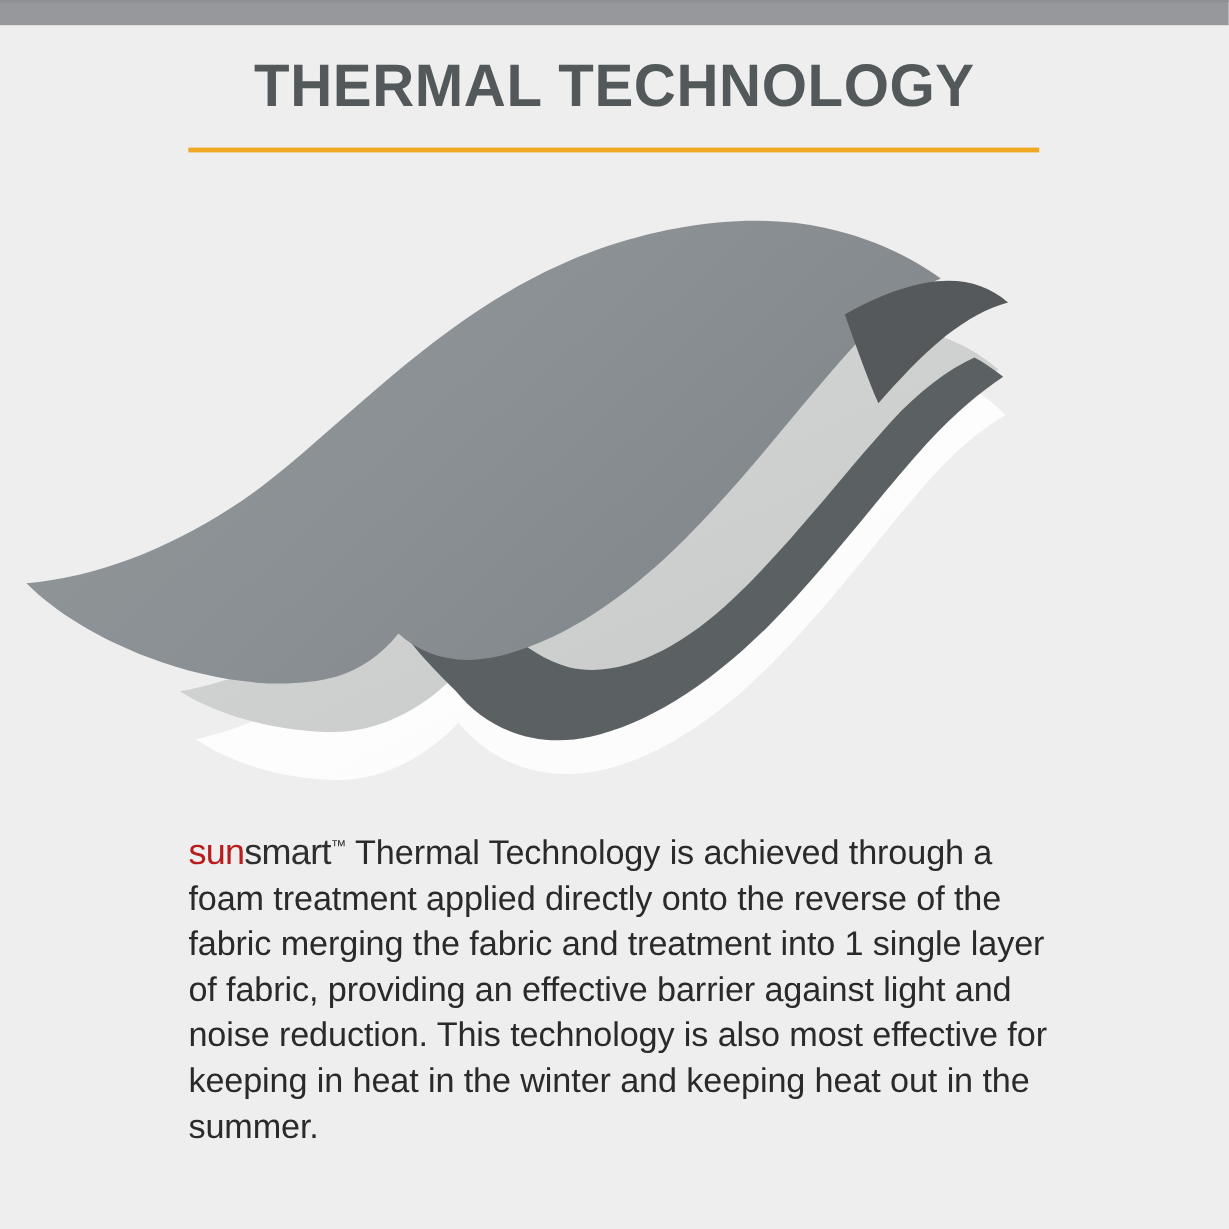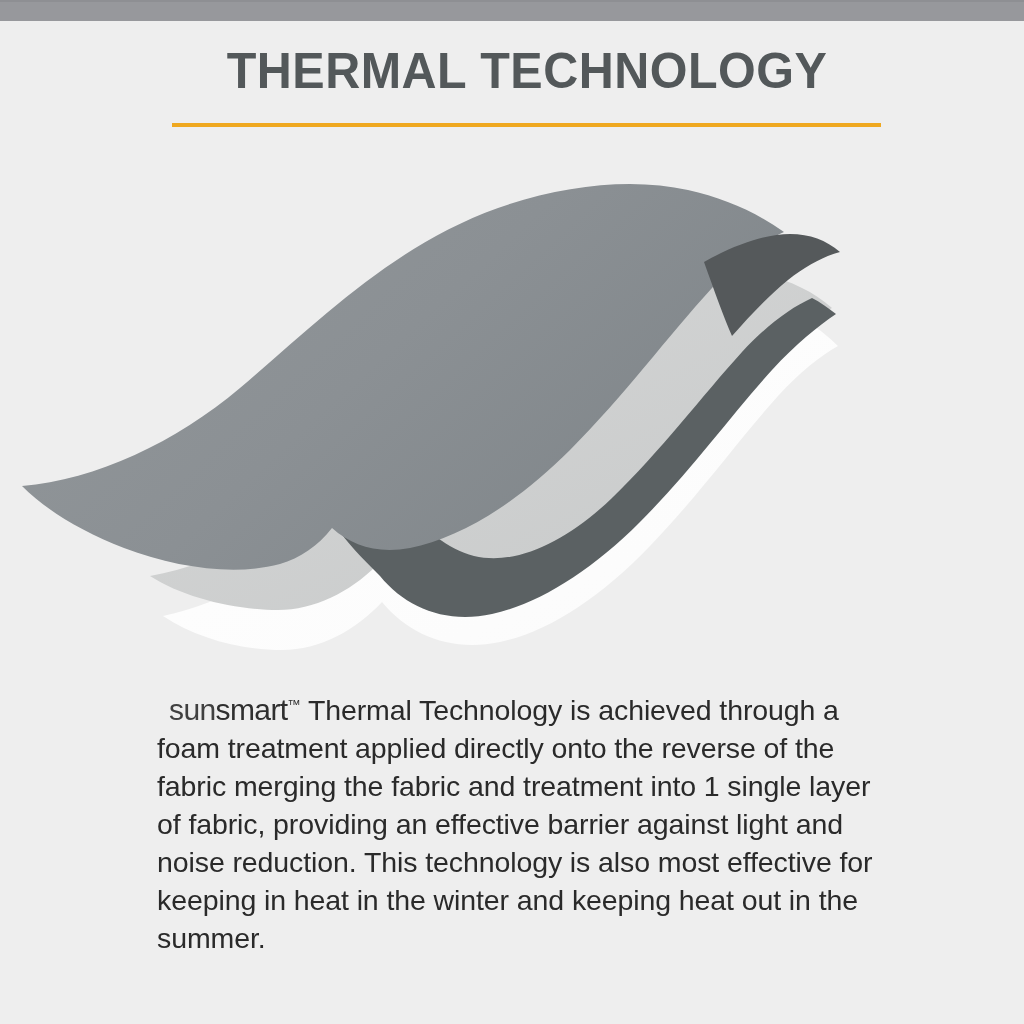--- a/index.html
+++ b/index.html
@@ -22,21 +22,21 @@
     width: 1024px;
     height: 21px;
     background: #97989c;
     border-top: 2px solid #8e8f93;
     box-sizing: border-box;
   }
 
   
   .header {
     position: absolute;
-    top: 21px; left: 15px;
+    top: 21px; left: 0;
     width: 932px;
     height: 110px;
   }
   .page-title {
     position: absolute;
     top: 21px;
     left: 0;
     width: 1024px;
     text-align: center;
     font-family: "Liberation Sans", sans-serif;
@@ -81,22 +81,21 @@
     line-height: 38px;
     color: #2a2a2a;
     letter-spacing: -0.1px;
   }
   .brand {
     font-weight: normal;
     font-size: 30px;
     letter-spacing: -0.6px;
   }
   .brand-sun {
-    color: #404040;
-    margin-left: 12px;
+    color: #b91c1c;
   }
   .brand-smart {
     color: #2f2f2f;
     text-align: center;
   }
   .brand-tm {
     font-size: 13px;
     vertical-align: super;
     color: #2f2f2f;
     letter-spacing: 0;

